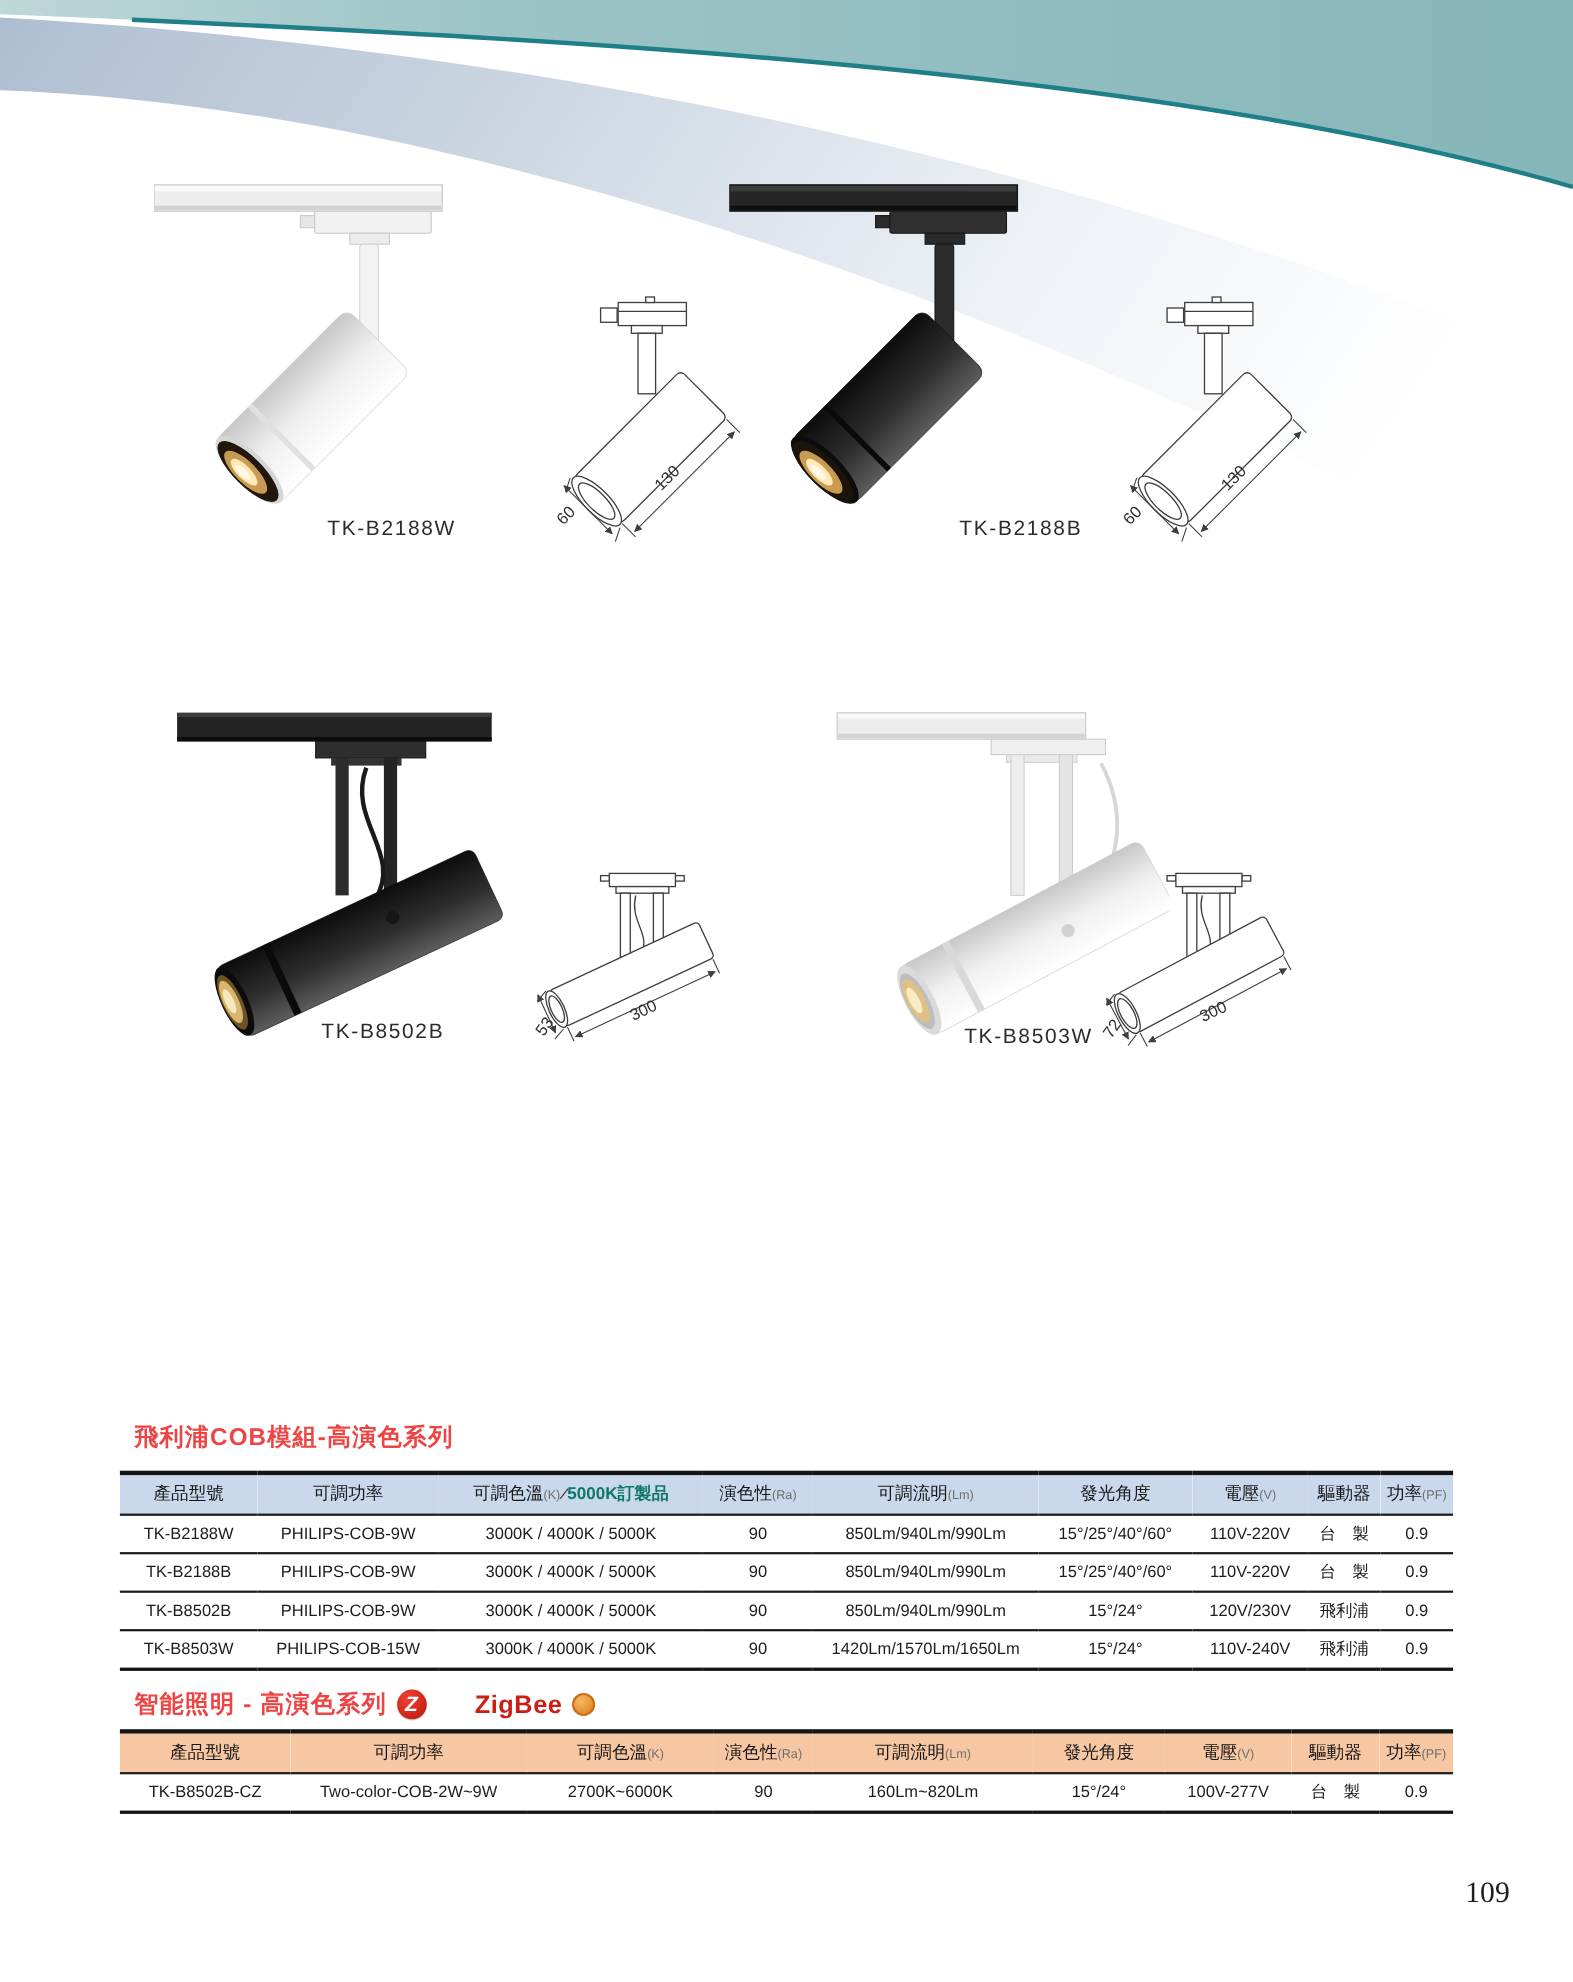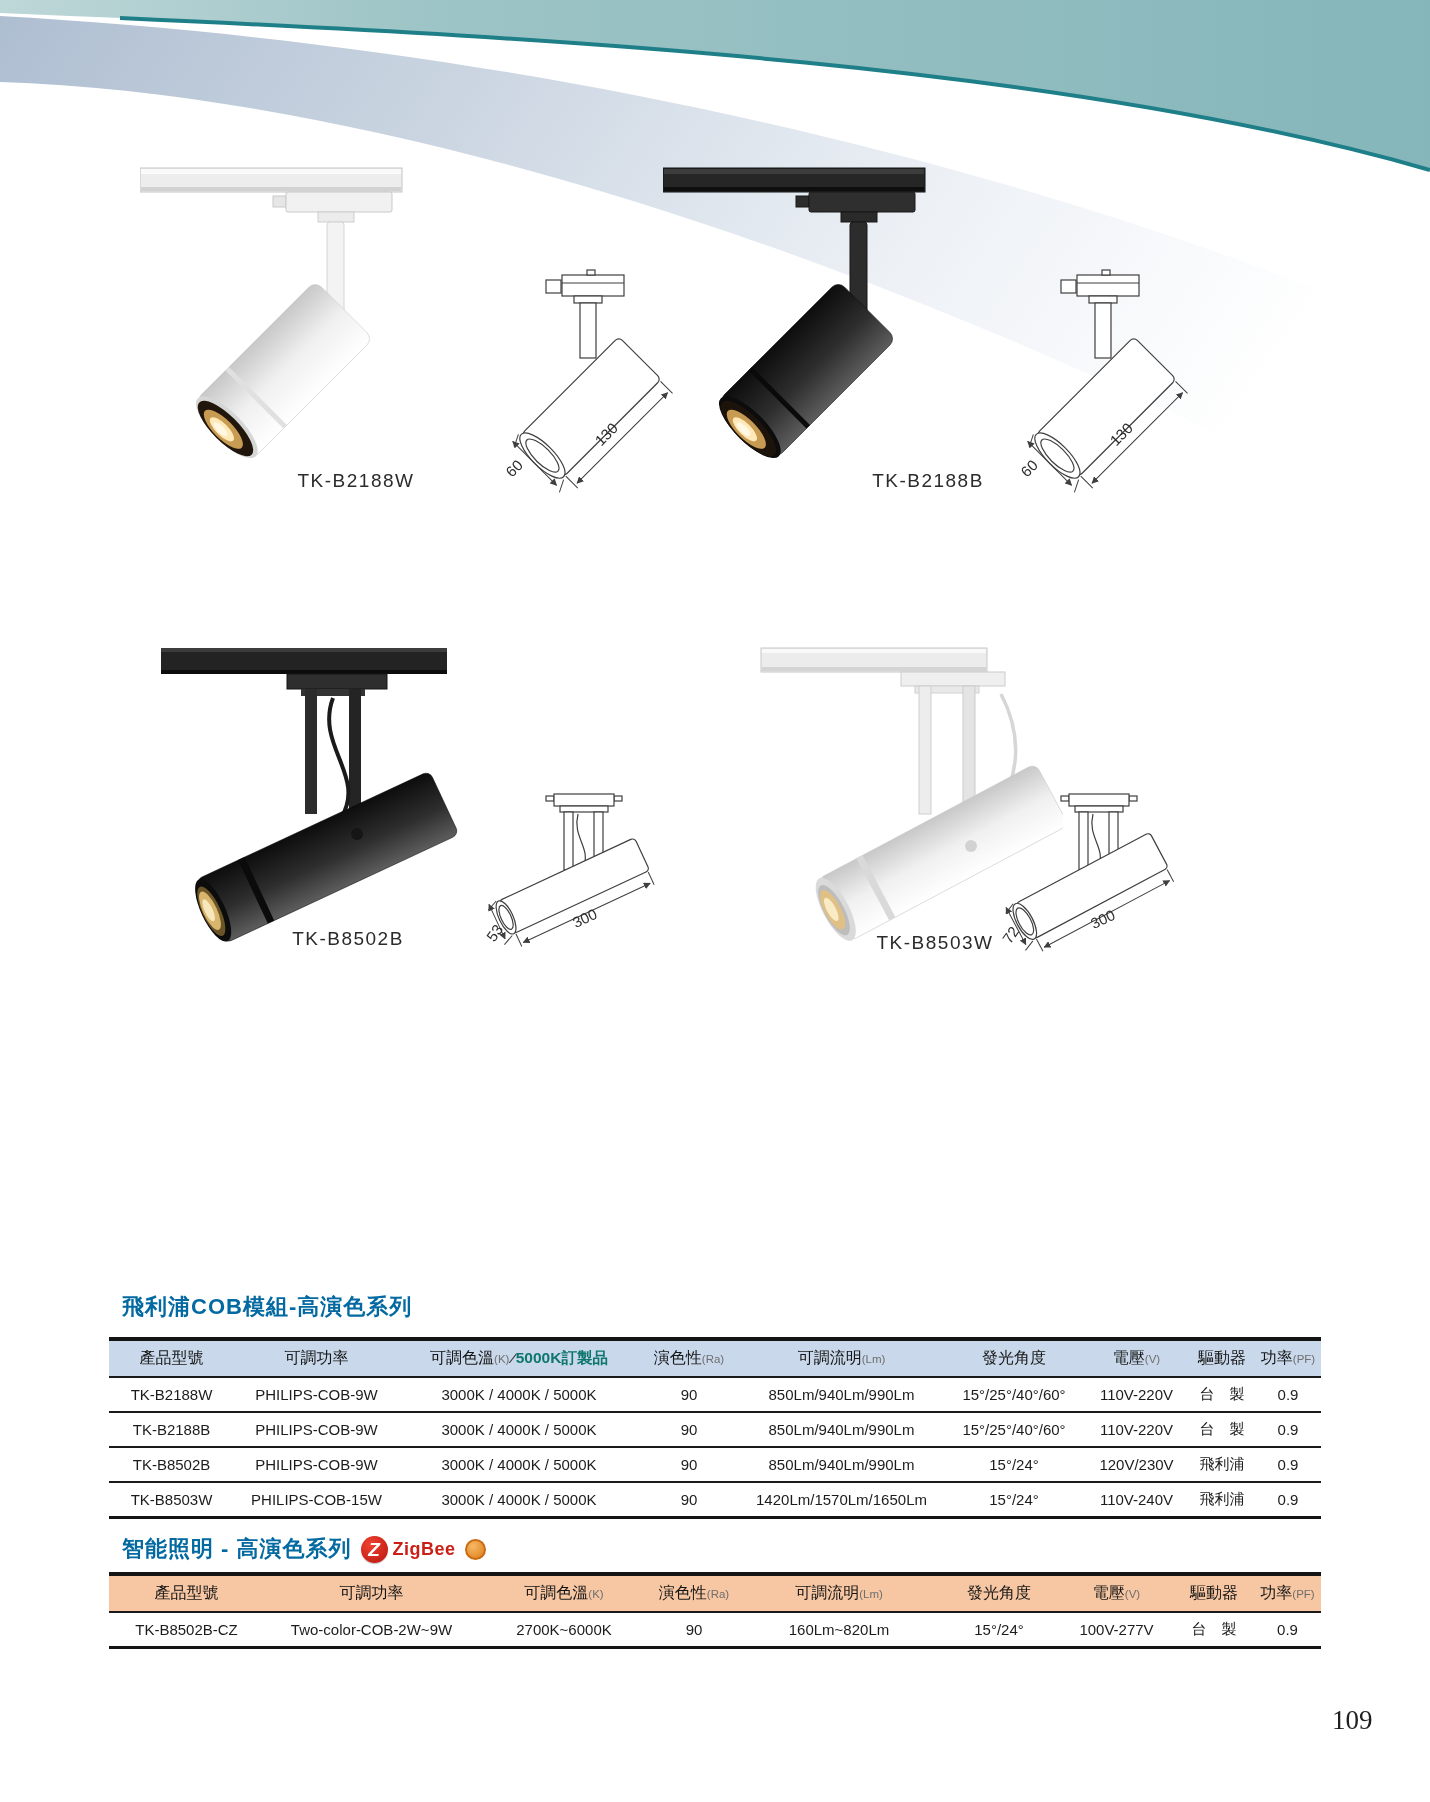--- a/index.html
+++ b/index.html
@@ -2,29 +2,29 @@
 <html><head>
 <meta charset="utf-8">
 <style>
   html,body{margin:0;padding:0;background:#fff;}
   .page{position:relative;width:1430px;height:1802px;background:#fff;overflow:hidden;
         font-family:"Liberation Sans","DejaVu Sans",sans-serif;margin:0 auto;}
   .abs{position:absolute;}
   svg text{font-family:"Liberation Sans","DejaVu Sans",sans-serif;}
   .model-label{position:absolute;width:170px;text-align:center;font-size:19px;
                letter-spacing:1.5px;color:#2b2b2b;}
-  .section-title{font-size:22px;font-weight:bold;color:#0369a1;letter-spacing:1px;}
+  .section-title{font-size:22px;font-weight:bold;color:#ef4444;letter-spacing:1px;}
   .title-row{position:absolute;display:flex;align-items:center;gap:9px;}
   .zb-wrap{display:flex;align-items:center;gap:5px;}
   .zb-circle{width:27px;height:27px;border-radius:50%;
              background:radial-gradient(circle at 35% 30%,#ef4130,#b8160f);
              display:flex;align-items:center;justify-content:center;
              color:#fff;font-weight:bold;font-style:italic;font-size:19px;line-height:1;
              box-shadow:0 1px 1px rgba(0,0,0,.25);}
-  .zb-text{color:#cb1f15;font-weight:bold;font-size:18px;letter-spacing:.5px;}
+  .zb-text{color:#cb1f15;font-weight:bold;font-size:23px;letter-spacing:.5px;margin-left:39px;}
   .cert-badge{width:21px;height:21px;border-radius:50%;
               background:radial-gradient(circle at 35% 30%,#f6b964,#df7d1c);
               border:2px solid #c96d12;box-sizing:border-box;}
   
   .spec{position:absolute;left:109px;width:1212px;border-collapse:collapse;table-layout:fixed;}
   .spec th,.spec td{text-align:center;padding:0;font-size:15px;color:#1c1c1c;
                     overflow:hidden;white-space:nowrap;}
   .spec thead tr{height:38px;border-top:4px solid #141414;border-bottom:2px solid #1a1a1a;}
   .spec tbody tr{height:35px;border-bottom:2px solid #1a1a1a;}
   .spec tbody tr:last-child{border-bottom:3px solid #141414;}

